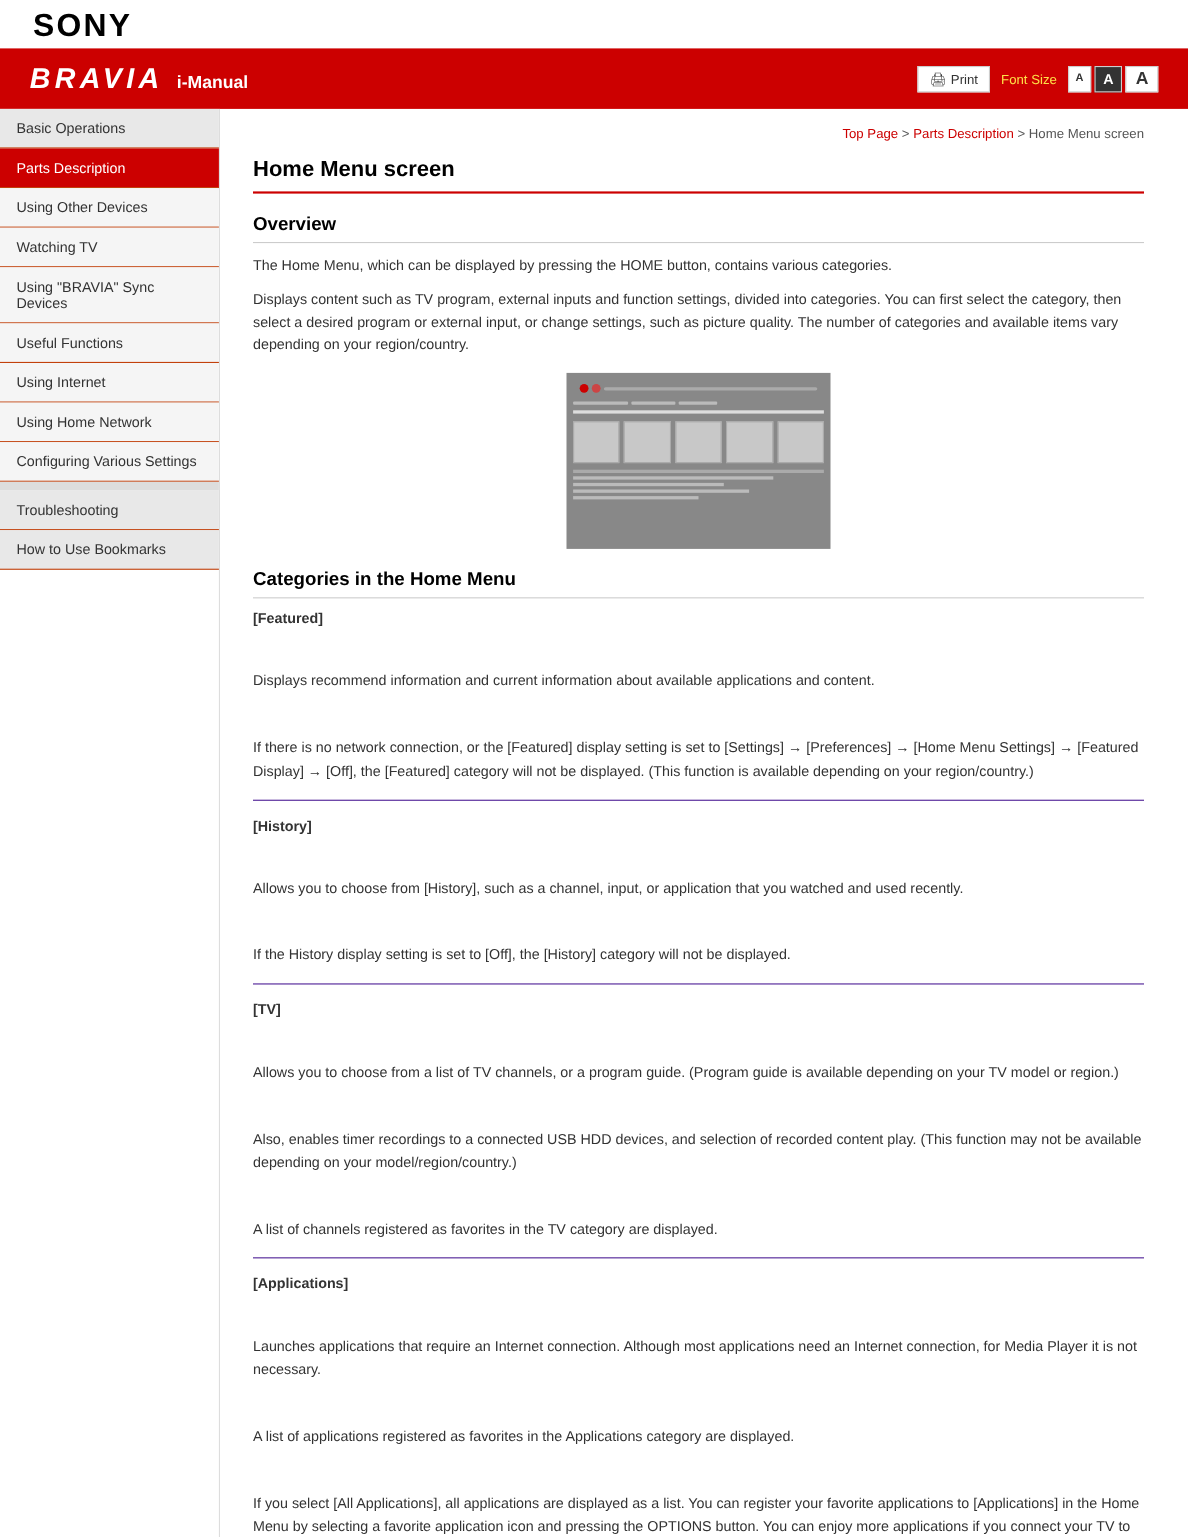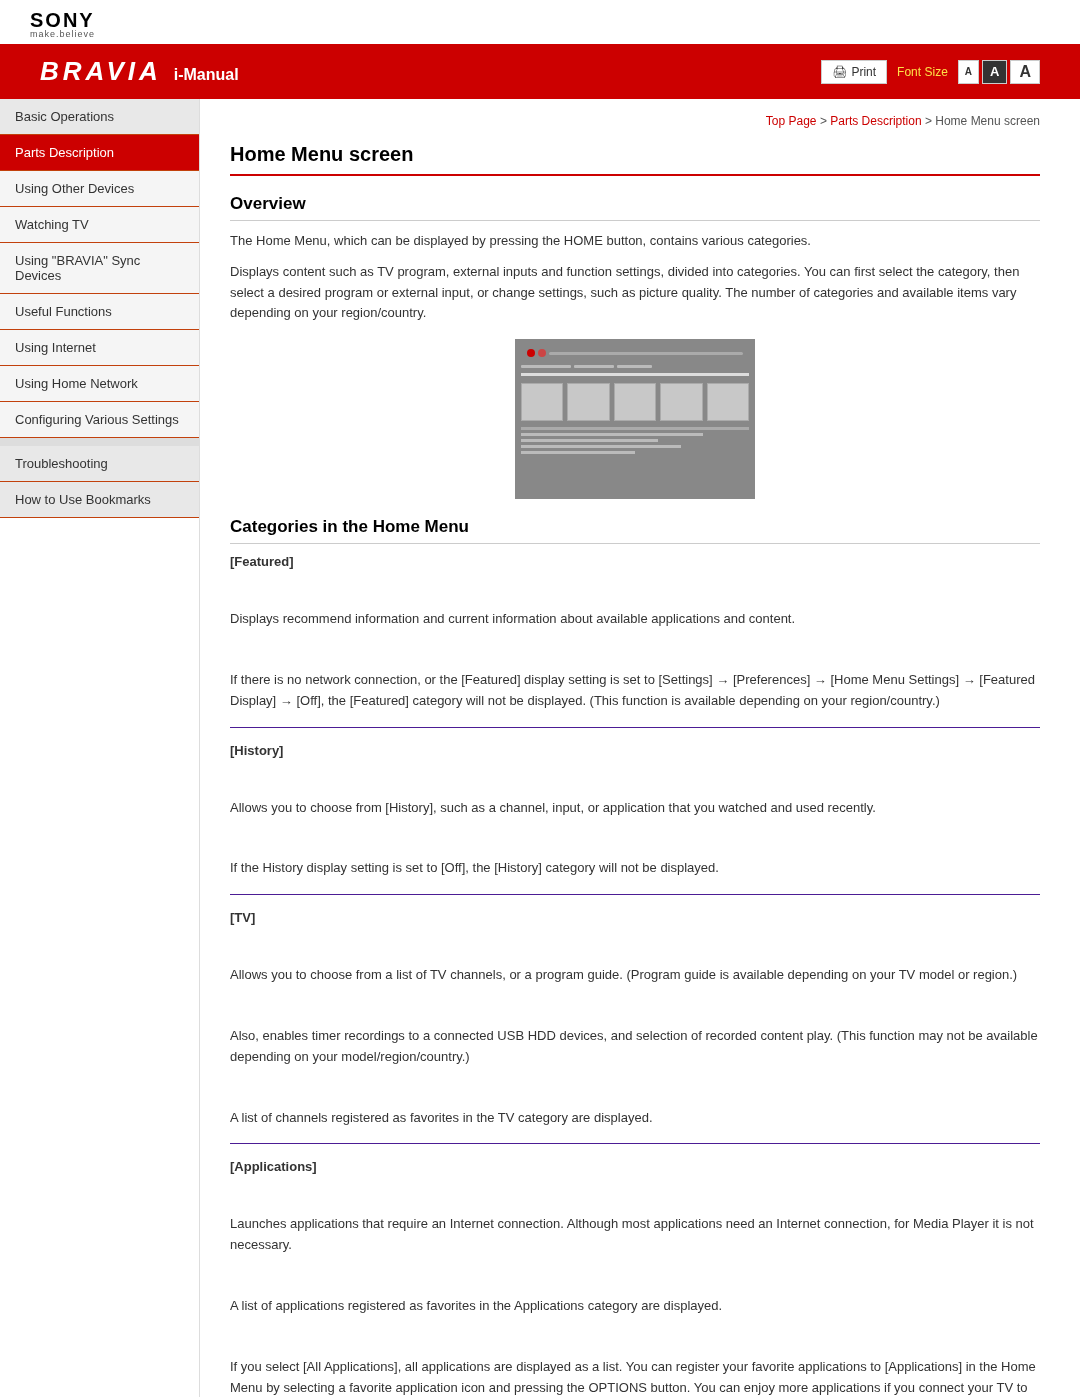--- a/index.html
+++ b/index.html
@@ -1,25 +1,25 @@
 <!DOCTYPE html>
 <html><head>
   <meta charset="utf-8">
   <style>
     * { box-sizing: border-box; margin: 0; padding: 0; }
     body { font-family: Arial, sans-serif; font-size: 13px; color: #333; background: #fff; width: 1080px; }
 
     
     .header-top { padding: 10px 30px 5px 30px; }
     .sony-logo { display: flex; flex-direction: column; line-height: 1; }
-    .sony-logo .sony-text { font-size: 20px; font-weight: 900; letter-spacing: 2px; color: #000; }
+    .sony-logo .sony-text { font-size: 29px; font-weight: 900; letter-spacing: 2px; color: #000; }
     .sony-logo .tagline { font-size: 9px; color: #555; letter-spacing: 1px; }
 
     
-    .red-banner { background: #c00; padding: 12px 40px; display: flex; align-items: center; justify-content: space-between; }
+    .red-banner { background: #c00; padding: 12px 27px; display: flex; align-items: center; justify-content: space-between; }
     .bravia-title { display: flex; align-items: baseline; gap: 12px; }
     .bravia-text { font-size: 26px; font-weight: 900; color: #fff; letter-spacing: 4px; font-style: italic; }
     .imanual-text { font-size: 16px; color: #fff; font-weight: bold; }
     .banner-right { display: flex; align-items: center; gap: 10px; }
     .print-btn { background: #fff; border: 1px solid #ccc; padding: 4px 10px; font-size: 12px; cursor: pointer; display: flex; align-items: center; gap: 4px; color: #333; }
     .font-size-label { color: #fde047; font-size: 12px; }
     .font-btns { display: flex; gap: 3px; }
     .font-btn { background: #fff; border: 1px solid #ccc; cursor: pointer; color: #333; font-weight: bold; }
     .font-btn.sm { font-size: 10px; padding: 2px 6px; }
     .font-btn.md { font-size: 13px; padding: 2px 7px; background: #333; color: #fff; }
@@ -64,21 +64,20 @@
 
     
     .page-footer { text-align: left; font-size: 13px; color: #555; margin-top: 20px; padding-top: 10px; }
   </style>
 </head>
 <body>
 
 <div class="header-top">
   <div class="sony-logo">
     <span class="sony-text">SONY</span>
-    <span class="tagline">make.believe</span>
   </div>
 </div>
 
 <div class="red-banner">
   <div class="bravia-title">
     <span class="bravia-text">BRAVIA</span>
     <span class="imanual-text">i-Manual</span>
   </div>
   <div class="banner-right">
     <button class="print-btn">

